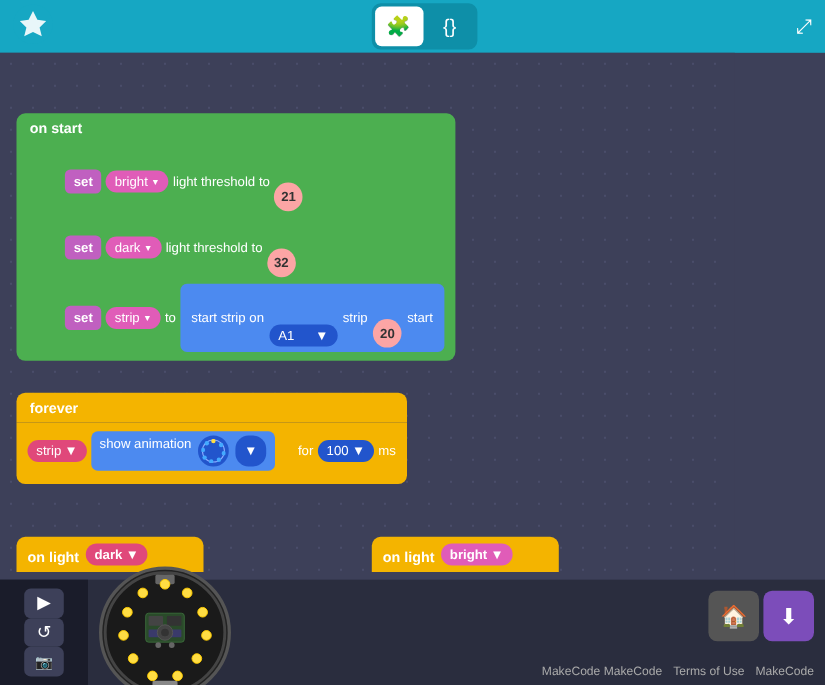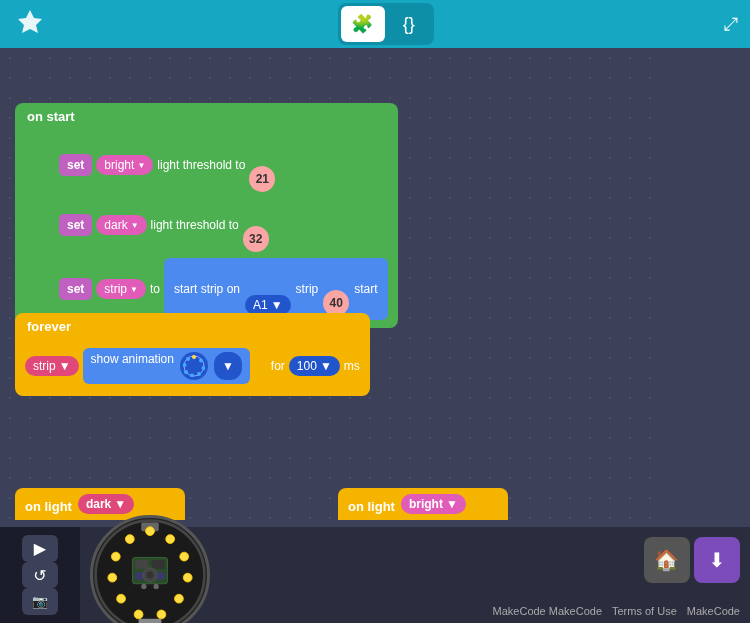--- a/index.html
+++ b/index.html
@@ -137,20 +137,21 @@
     }
 
     
     .forever-group {
       top: 265px;
       left: 15px;
     }
     .forever-header {
       background: #f4b400;
       min-width: 140px;
+      margin-top: 44px;
     }
     .forever-body {
       background: #f4b400;
       padding: 8px 10px 12px 10px;
     }
 
     .strip-pill {
       background: #e0487a;
       color: white;
       border-radius: 12px;
@@ -268,21 +269,21 @@
       white-space: nowrap;
     }
     .pin-pill {
       background: #2255cc;
       color: white;
       border-radius: 12px;
       padding: 3px 8px;
       font-size: 12px;
       display: flex;
       align-items: center;
-      gap: 3px;
+      gap: 19px;
       cursor: pointer;
       margin-top: 31px;
     }
 
     
     #bottom-bar {
       position: absolute;
       bottom: 0;
       width: 750px;
       height: 96px;
@@ -430,21 +431,21 @@
           <span class="arrow">▼</span>
         </span>
         <span class="text-label">to</span>
         <span class="create-strip-block">
           <span>start strip on</span>
           <span class="pin-pill">
             <span>A1</span>
             <span>▼</span>
           </span>
           <span>strip</span>
-          <span class="num-badge">40</span>
+          <span class="num-badge">20</span>
           <span>start</span>
         </span>
       </div>
     </div>
   </div>
 
   <div class="block-group forever-group">
     <div class="block-header forever-header">
       <span>forever</span>
     </div>

